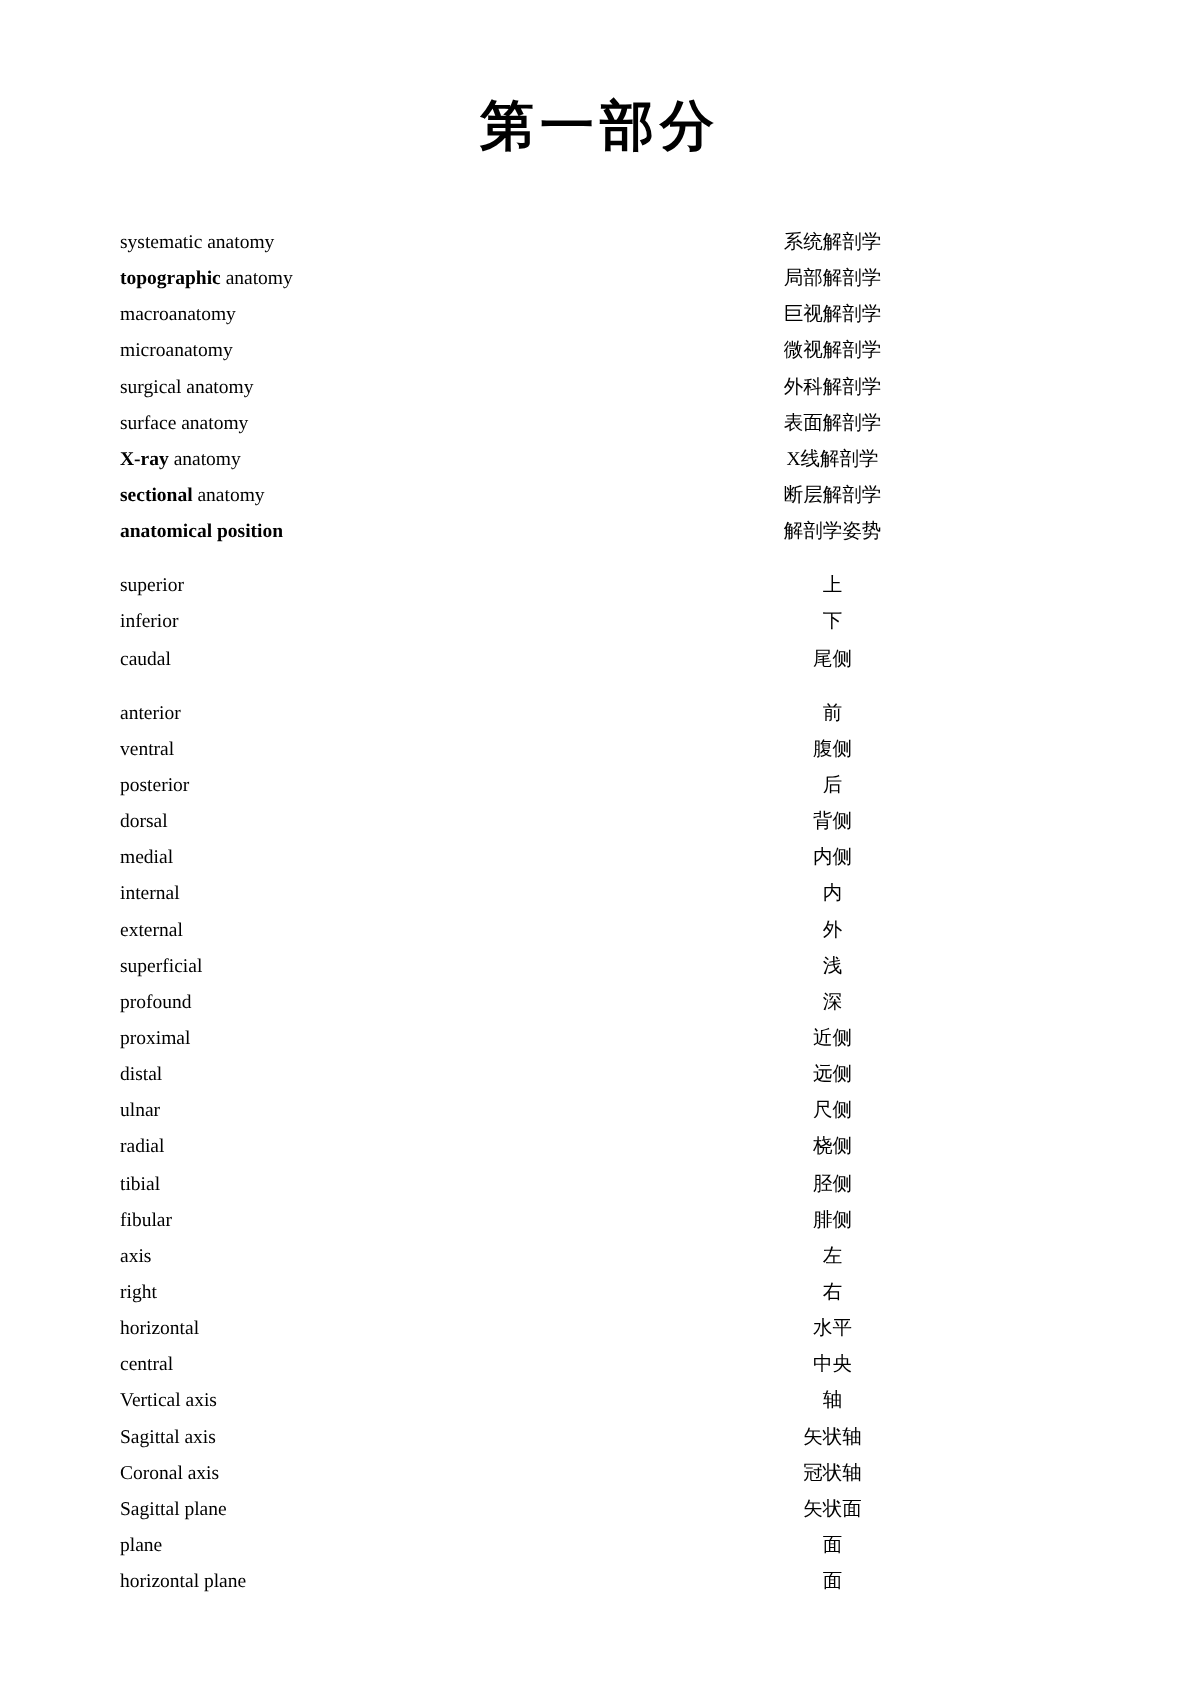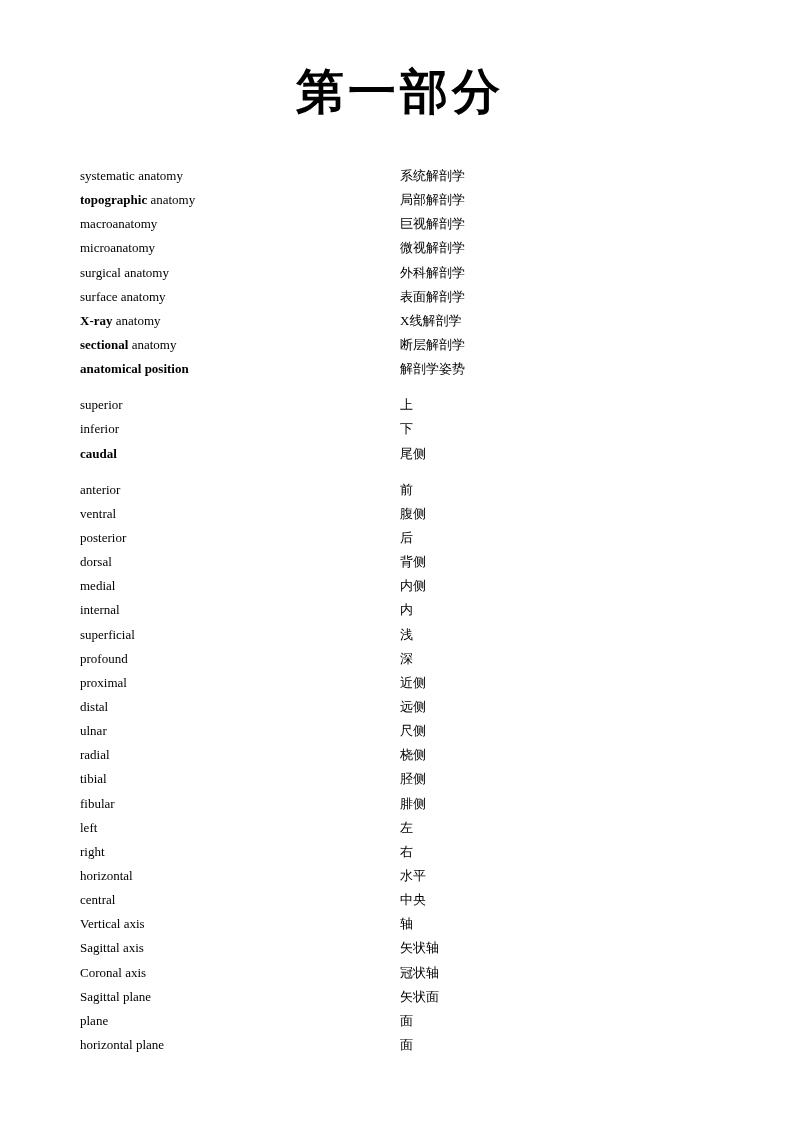--- a/index.html
+++ b/index.html
@@ -11,21 +11,21 @@
       background: #fff;
       font-family: "Times New Roman", serif;
       font-size: 13px;
       color: #000;
       width: 800px;
       min-height: 1132px;
       padding: 60px 80px;
     }
     h1 {
       text-align: center;
-      font-size: 48px;
+      font-size: 36px;
       font-weight: bold;
       font-family: "SimSun", "STSong", serif;
       margin-bottom: 40px;
       letter-spacing: 4px;
     }
     .vocab-table {
       width: 100%;
       border-collapse: collapse;
     }
     .vocab-table tr td {
@@ -33,21 +33,21 @@
       vertical-align: top;
       line-height: 1.55;
     }
     .vocab-table td.en {
       width: 50%;
       padding-right: 20px;
       font-family: "Times New Roman", serif;
     }
     .vocab-table td.zh {
       width: 50%;
-      text-align: left;
+      text-align: center;
       font-family: "SimSun", "STSong", serif;
       padding-right: 10px;
     }
     .spacer td {
       height: 12px;
     }
   </style>
 </head>
 <body>
 
@@ -96,21 +96,21 @@
       </tr>
       <tr>
         <td class="en">superior</td>
         <td class="zh">上</td>
       </tr>
       <tr>
         <td class="en">inferior</td>
         <td class="zh">下</td>
       </tr>
       <tr>
-        <td class="en"><span style="font-weight: bold; margin-top: 42px;">caudal</span></td>
+        <td class="en"><span style="font-weight: normal; margin-top: 42px;">caudal</span></td>
         <td class="zh">尾侧</td>
       </tr>
       <tr class="spacer">
         <td colspan="2"></td>
       </tr>
       <tr>
         <td class="en">anterior</td>
         <td class="zh">前</td>
       </tr>
       <tr>
@@ -127,20 +127,24 @@
       </tr>
       <tr>
         <td class="en">medial</td>
         <td class="zh">内侧</td>
       </tr>
       <tr>
         <td class="en">internal</td>
         <td class="zh">内</td>
       </tr>
       <tr>
+        <td class="en">external</td>
+        <td class="zh">外</td>
+      </tr>
+      <tr>
         <td class="en">superficial</td>
         <td class="zh">浅</td>
       </tr>
       <tr>
         <td class="en">profound</td>
         <td class="zh">深</td>
       </tr>
       <tr>
         <td class="en">proximal</td>
         <td class="zh">近侧</td>
@@ -159,21 +163,21 @@
       </tr>
       <tr>
         <td class="en">tibial</td>
         <td class="zh">胫侧</td>
       </tr>
       <tr>
         <td class="en">fibular</td>
         <td class="zh">腓侧</td>
       </tr>
       <tr>
-        <td class="en">left</td>
+        <td class="en">axis</td>
         <td class="zh">左</td>
       </tr>
       <tr>
         <td class="en">right</td>
         <td class="zh">右</td>
       </tr>
       <tr>
         <td class="en">horizontal</td>
         <td class="zh">水平</td>
       </tr>

